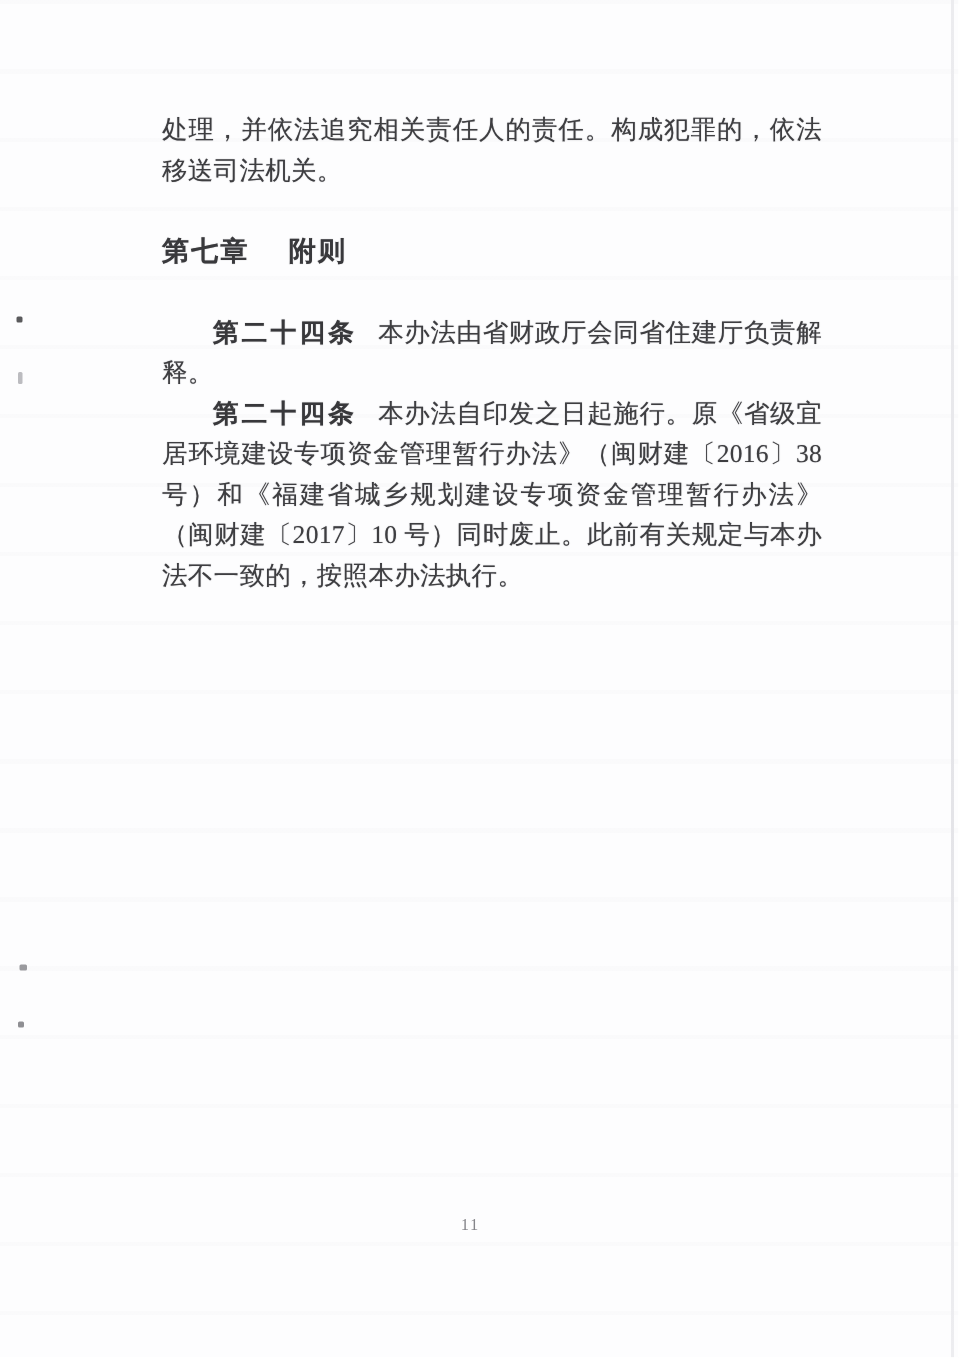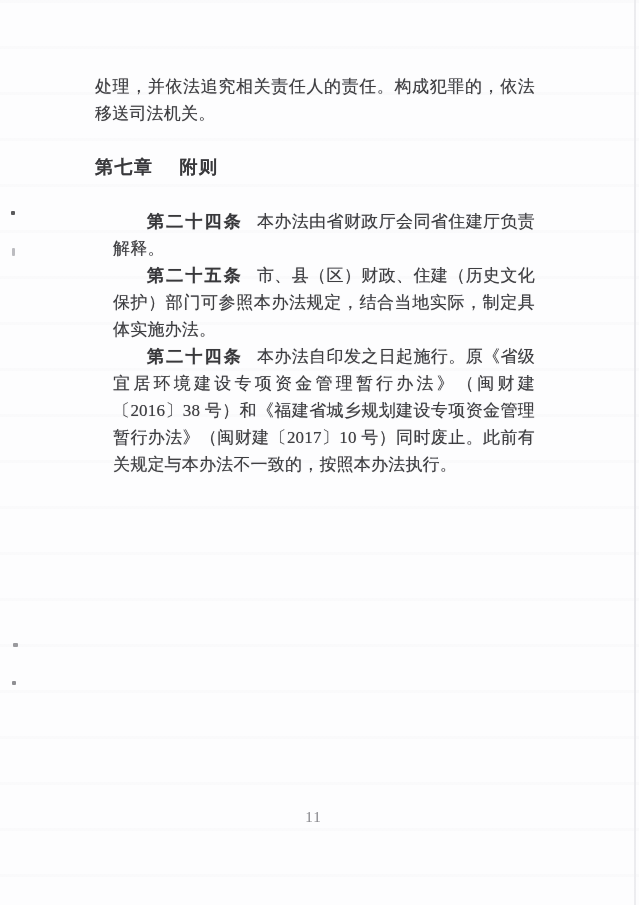--- a/index.html
+++ b/index.html
@@ -30,36 +30,36 @@
   }
   
   .speck { position: absolute; border-radius: 1px; }
   .s1 { left: 11px; top: 211px; width: 4px; height: 4px; background: #5a5a5c; }
   .s2 { left: 12px; top: 248px; width: 3px; height: 8px; background: #bcbcc0; }
   .s3 { left: 13px; top: 643px; width: 5px; height: 4px; background: #9a9a9e; }
   .s4 { left: 12px; top: 681px; width: 4px; height: 4px; background: #8f8f93; }
 
   .doc-body {
     position: absolute;
-    left: 95px;
+    left: 108px;
     top: 73px;
     width: 440px;
     color: #3e3e41;
     font-size: 17px;
     line-height: 27px;
     text-align: justify;
     text-justify: inter-character;
     letter-spacing: 0.2px;
   }
   .para {
     margin: 0;
     text-shadow: 0 0 0.7px rgba(70,70,75,0.55);
   }
   .cont { text-indent: 0; }
-  .art  { text-indent: 2em; margin-left: 18px; }
+  .art  { text-indent: 2em; }
 
   .chapter {
     margin: 27px 0;
     font-size: 18px;
     line-height: 27px;
     font-weight: bold;
     text-align: left;
     text-indent: 0;
     color: #39393c;
     letter-spacing: 1.5px;
@@ -75,21 +75,21 @@
     color: #38383b;
     font-family: "Liberation Sans", sans-serif;
   }
 
   .page-number {
     position: absolute;
     left: 0;
     right: 12px;
     top: 811px;
     text-align: center;
-    font-size: 15px;
+    font-size: 11px;
     line-height: 12px;
     color: #85858a;
     letter-spacing: 1px;
     font-family: "Liberation Serif", serif;
   }
 </style>
 </head>
 <body>
 
 <div class="page">
@@ -102,21 +102,20 @@
   <span class="speck s4"></span>
 
   <div class="doc-body">
 
     <p class="para cont">处理，并依法追究相关责任人的责任。构成犯罪的，依法移送司法机关。</p>
 
     <h2 class="chapter"><span>第七章</span><span class="chapter-title">附则</span></h2>
 
     <p class="para art"><span class="art-num">第二十四条</span><span>本办法由省财政厅会同省住建厅负责解释。</span></p>
 
-    <p class="para art"><span class="art-num">第二十五条</span><span>市、县（区）财政、住建（历史文化保护）部门可参照本办法规定，结合当地实际，制定具体实施办法。</span></p>
 
     <p class="para art"><span class="art-num">第二十四条</span><span>本办法自印发之日起施行。原《省级宜居环境建设专项资金管理暂行办法》（闽财建〔2016〕38 号）和《福建省城乡规划建设专项资金管理暂行办法》（闽财建〔2017〕10 号）同时废止。此前有关规定与本办法不一致的，按照本办法执行。</span></p>
 
   </div>
 
   <div class="page-number">11</div>
 
 </div>
 
 </body></html>

